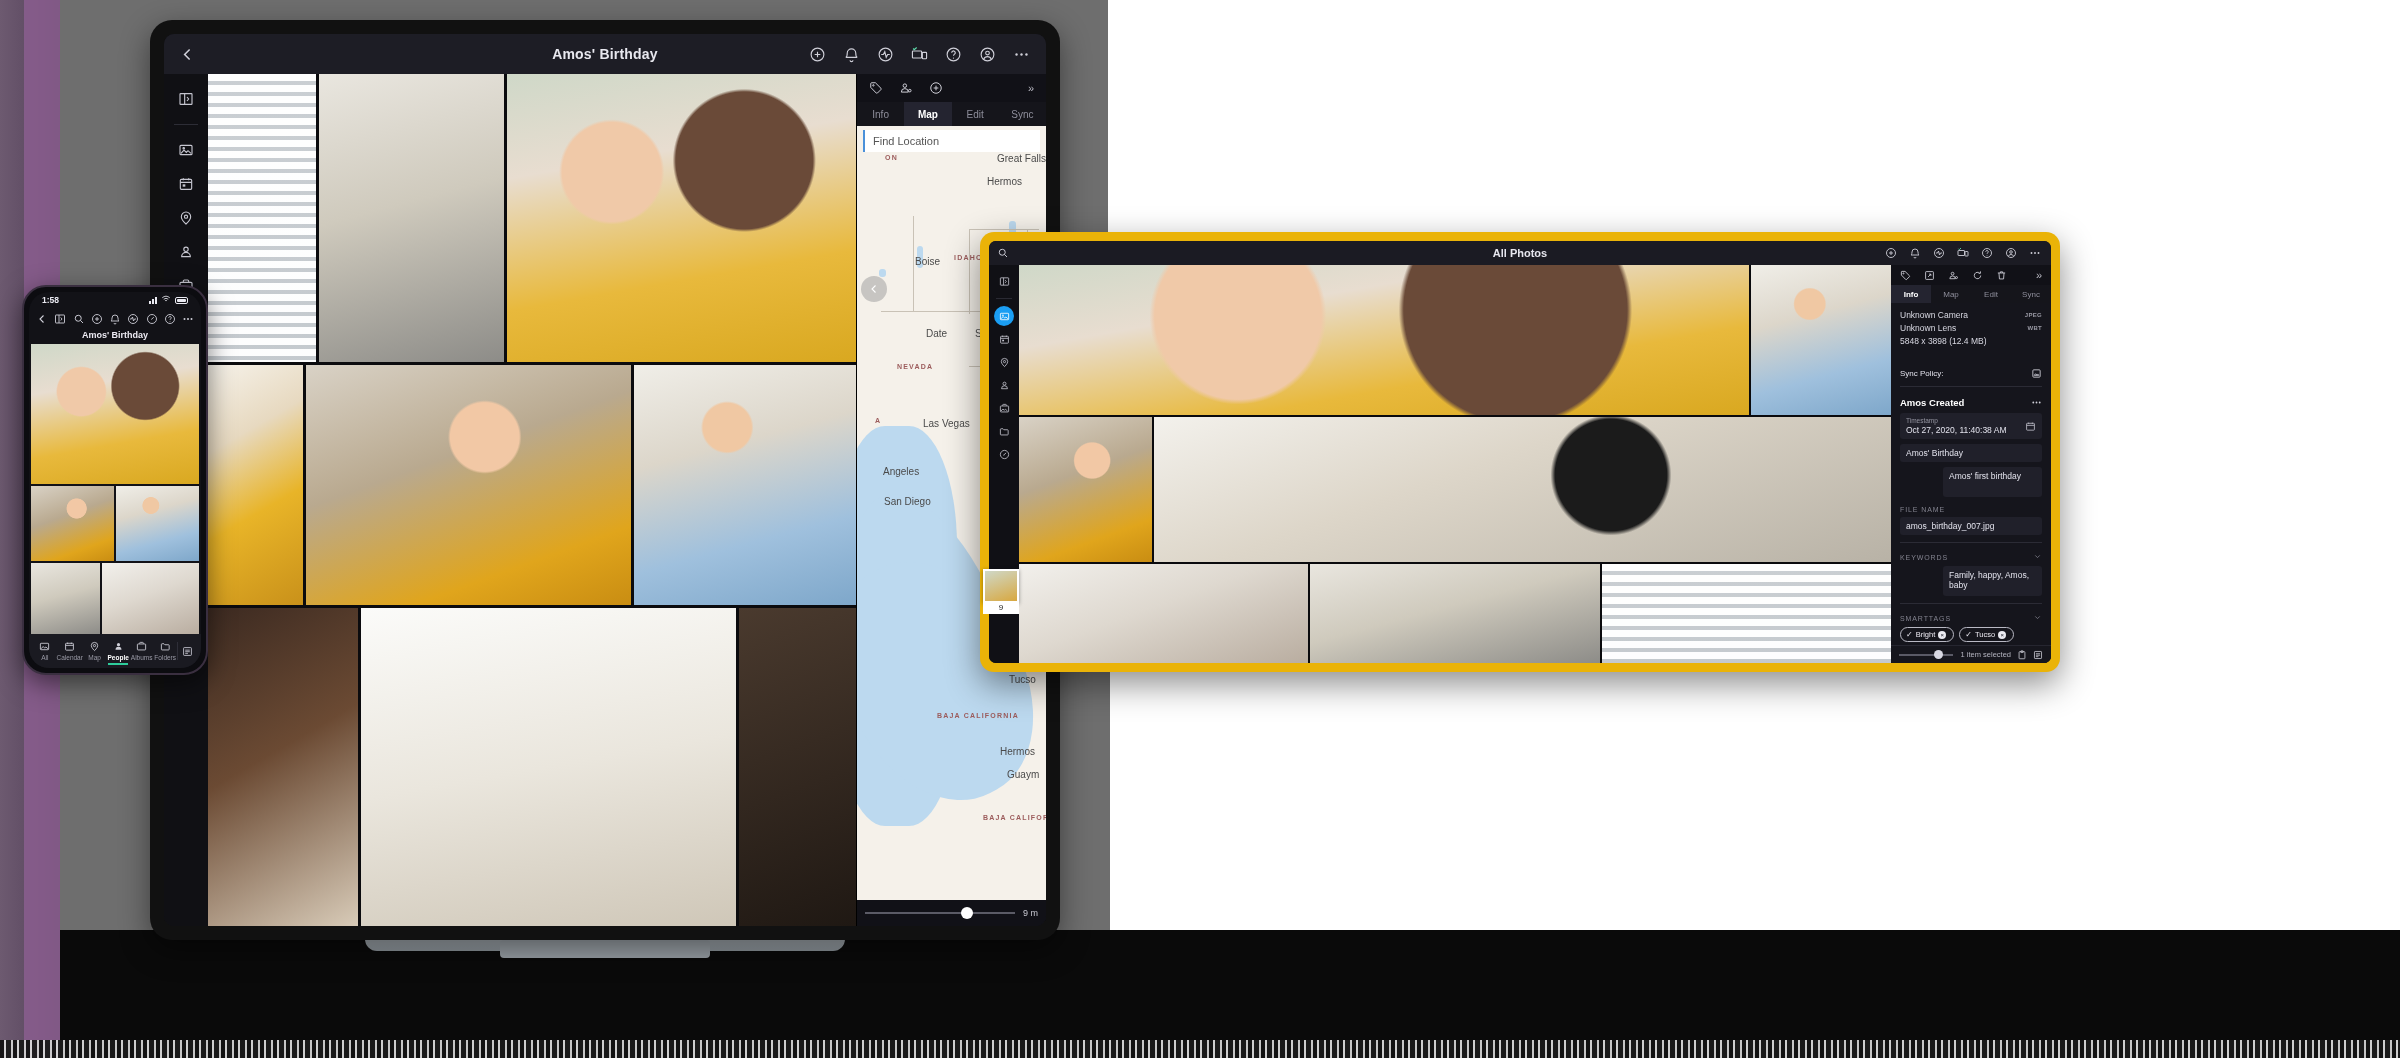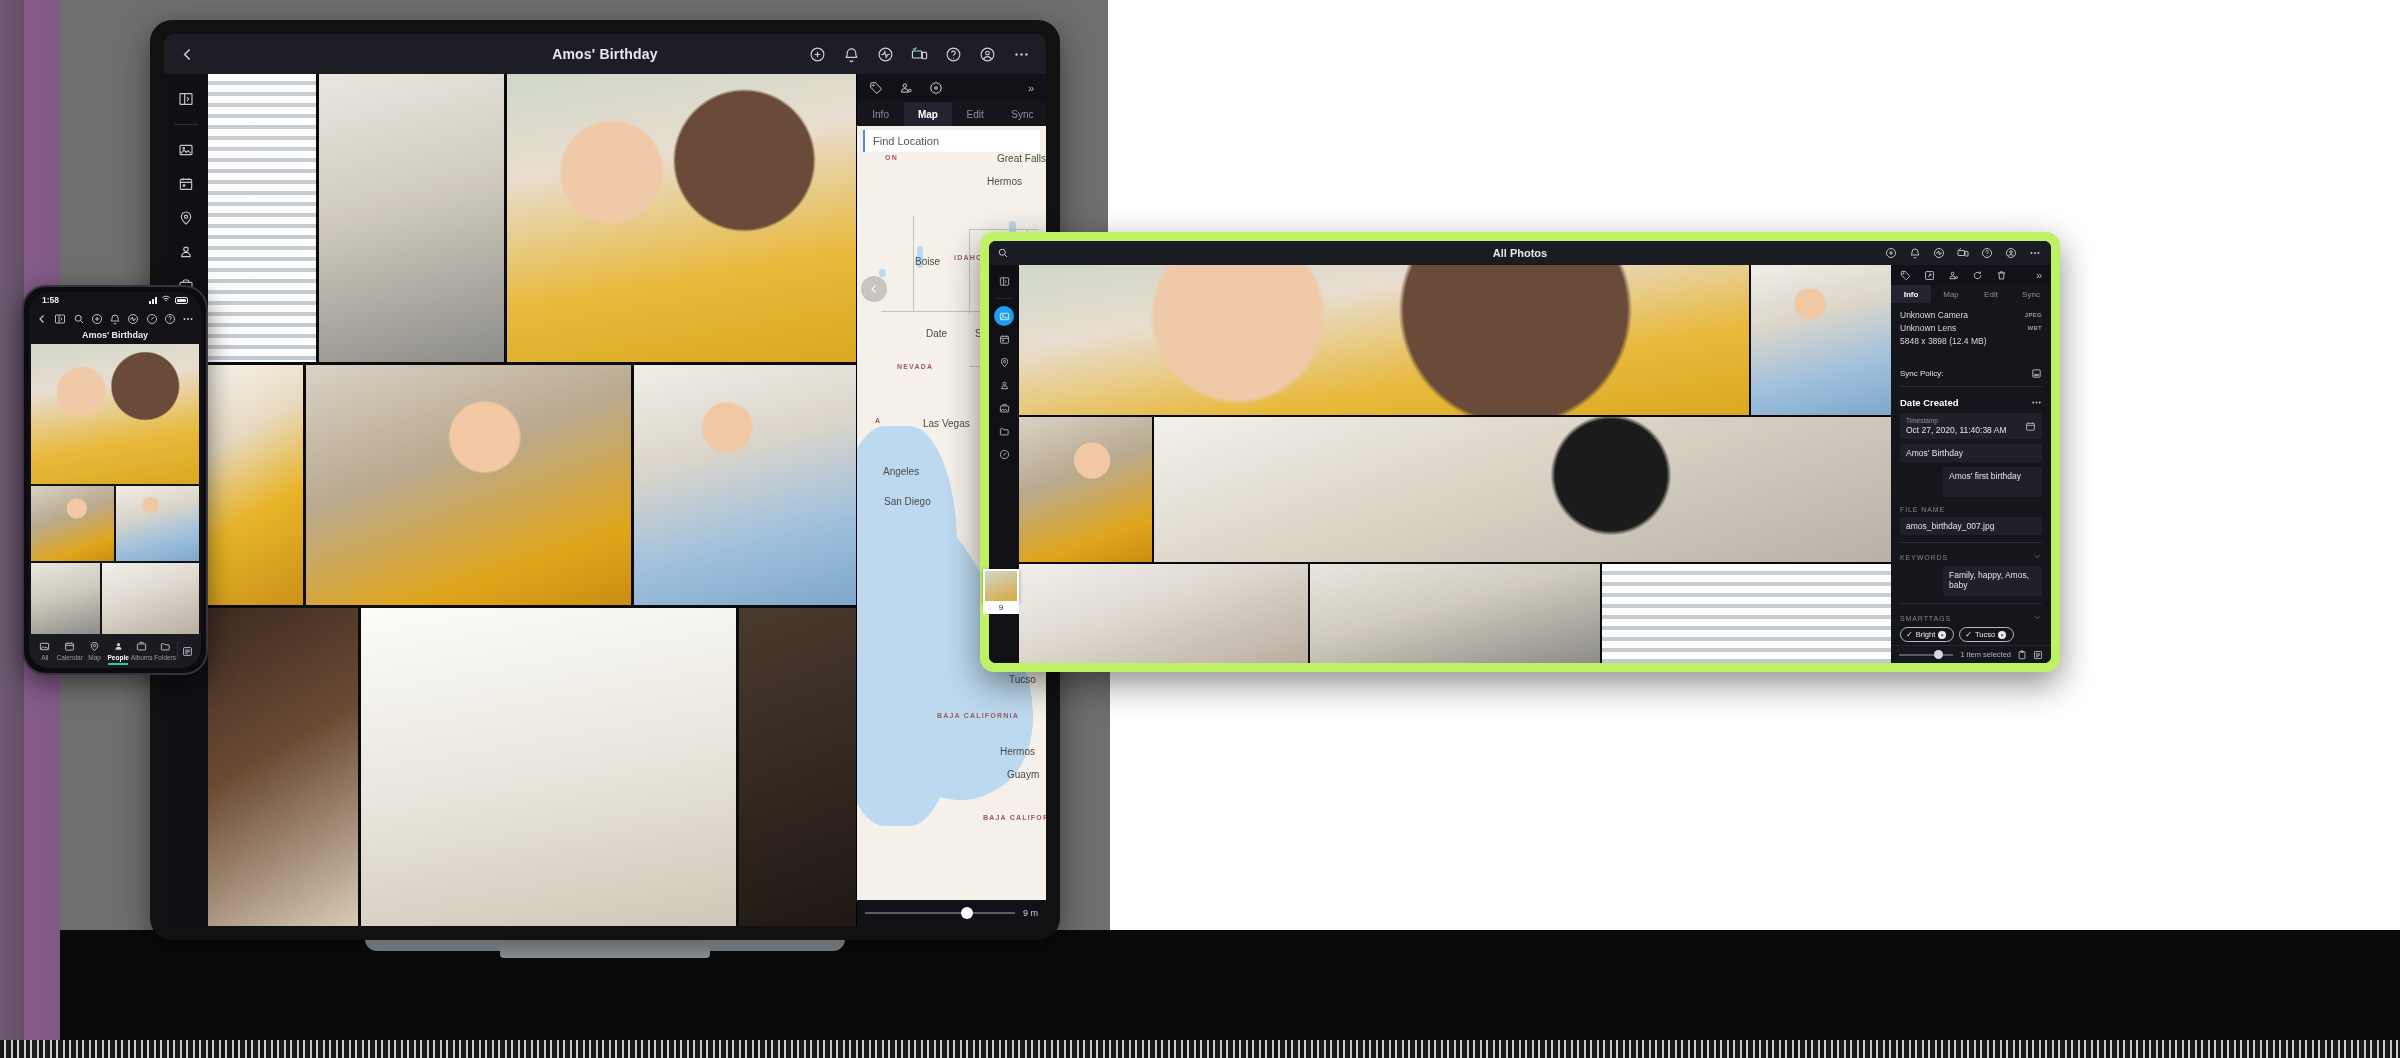--- a/index.html
+++ b/index.html
@@ -85,21 +85,21 @@
   .map .city { position:absolute; font-size:10px; color:#4a4a4a; white-space:nowrap; }
   .map .state { position:absolute; font-size:7px; letter-spacing:1.2px; color:#9c5c5c; font-weight:700; white-space:nowrap; }
   .map .pin { position:absolute; width:36px; height:44px; z-index:5; }
   .map .pin .pimg { width:36px; height:34px; background:linear-gradient(160deg,#cfd8c8,#d8a840); border:2px solid #fff; box-shadow:0 1px 4px rgba(0,0,0,.4); }
   .map .pin .pnum { width:36px; text-align:center; font-size:8px; color:#222; background:#fff; border:2px solid #fff; border-top:none; }
   .map .navb { position:absolute; left:4px; top:150px; width:26px; height:26px; border-radius:50%; background:rgba(160,160,160,.55); color:#fff; display:flex; align-items:center; justify-content:center; font-size:12px; }
   .map-foot { height:26px; background:#111117; display:flex; align-items:center; gap:8px; padding:0 8px; }
   .map-foot .track { flex:1; height:2px; background:#5b5b66; position:relative; }
   .map-foot .knob { position:absolute; left:64%; top:-5px; width:12px; height:12px; border-radius:50%; background:#fff; }
   .map-foot .scale { font-size:9px; color:#c9c9d2; }
-  .win2 { position:absolute; left:980px; top:232px; width:1080px; height:440px; background:#bef264; border-radius:14px; padding:9px; box-shadow:0 12px 34px rgba(0,0,0,.45); }
+  .win2 { position:absolute; left:980px; top:232px; width:1080px; height:440px; background:#eab308; border-radius:14px; padding:9px; box-shadow:0 12px 34px rgba(0,0,0,.45); }
   .win2-inner { width:100%; height:100%; background:#121218; border-radius:7px; overflow:hidden; display:flex; flex-direction:column; }
   .w2-title { height:24px; background:#1b1b23; display:flex; align-items:center; position:relative; color:#e6e6ee; }
   .w2-title .t2 { position:absolute; left:0; right:0; text-align:center; font-size:11px; font-weight:700; }
   .w2-title .srch { width:28px; display:flex; justify-content:center; color:#cfcfd8; z-index:2; }
   .w2-title .w2icons { margin-left:auto; display:flex; gap:12px; padding-right:10px; z-index:2; }
   .w2-title .w2icons .ic { width:12px; height:12px; }
   .w2-body { flex:1; display:flex; min-height:0; }
   .w2-rail { width:30px; flex:0 0 30px; background:#101015; display:flex; flex-direction:column; align-items:center; padding-top:6px; gap:3px; }
   .w2-rail .rb { width:20px; height:20px; border-radius:50%; display:flex; align-items:center; justify-content:center; color:#c3c3cd; }
   .w2-rail .rb svg { width:11px; height:11px; }
@@ -598,21 +598,21 @@
                   <svg viewBox="0 0 24 24" fill="none" stroke="currentColor" stroke-width="1.9">
                     <rect x="4" y="4" width="16" height="16" rx="2"></rect>
                     <path d="M7 16l3-3.5 2.5 2.5 2-2 2.5 3z"></path>
                   </svg>
                 </span>
             </div>
 
             <div class="hr"></div>
 
             <div class="sec-title">
-              <span>Date Created</span>
+              <span>Amos Created</span>
               <span class="ic" style="width:11px;height:11px">
                   <svg viewBox="0 0 24 24" fill="currentColor">
                     <circle cx="5" cy="12" r="2"></circle>
                     <circle cx="12" cy="12" r="2"></circle>
                     <circle cx="19" cy="12" r="2"></circle>
                   </svg>
                 </span>
             </div>
 
             <div class="field">

